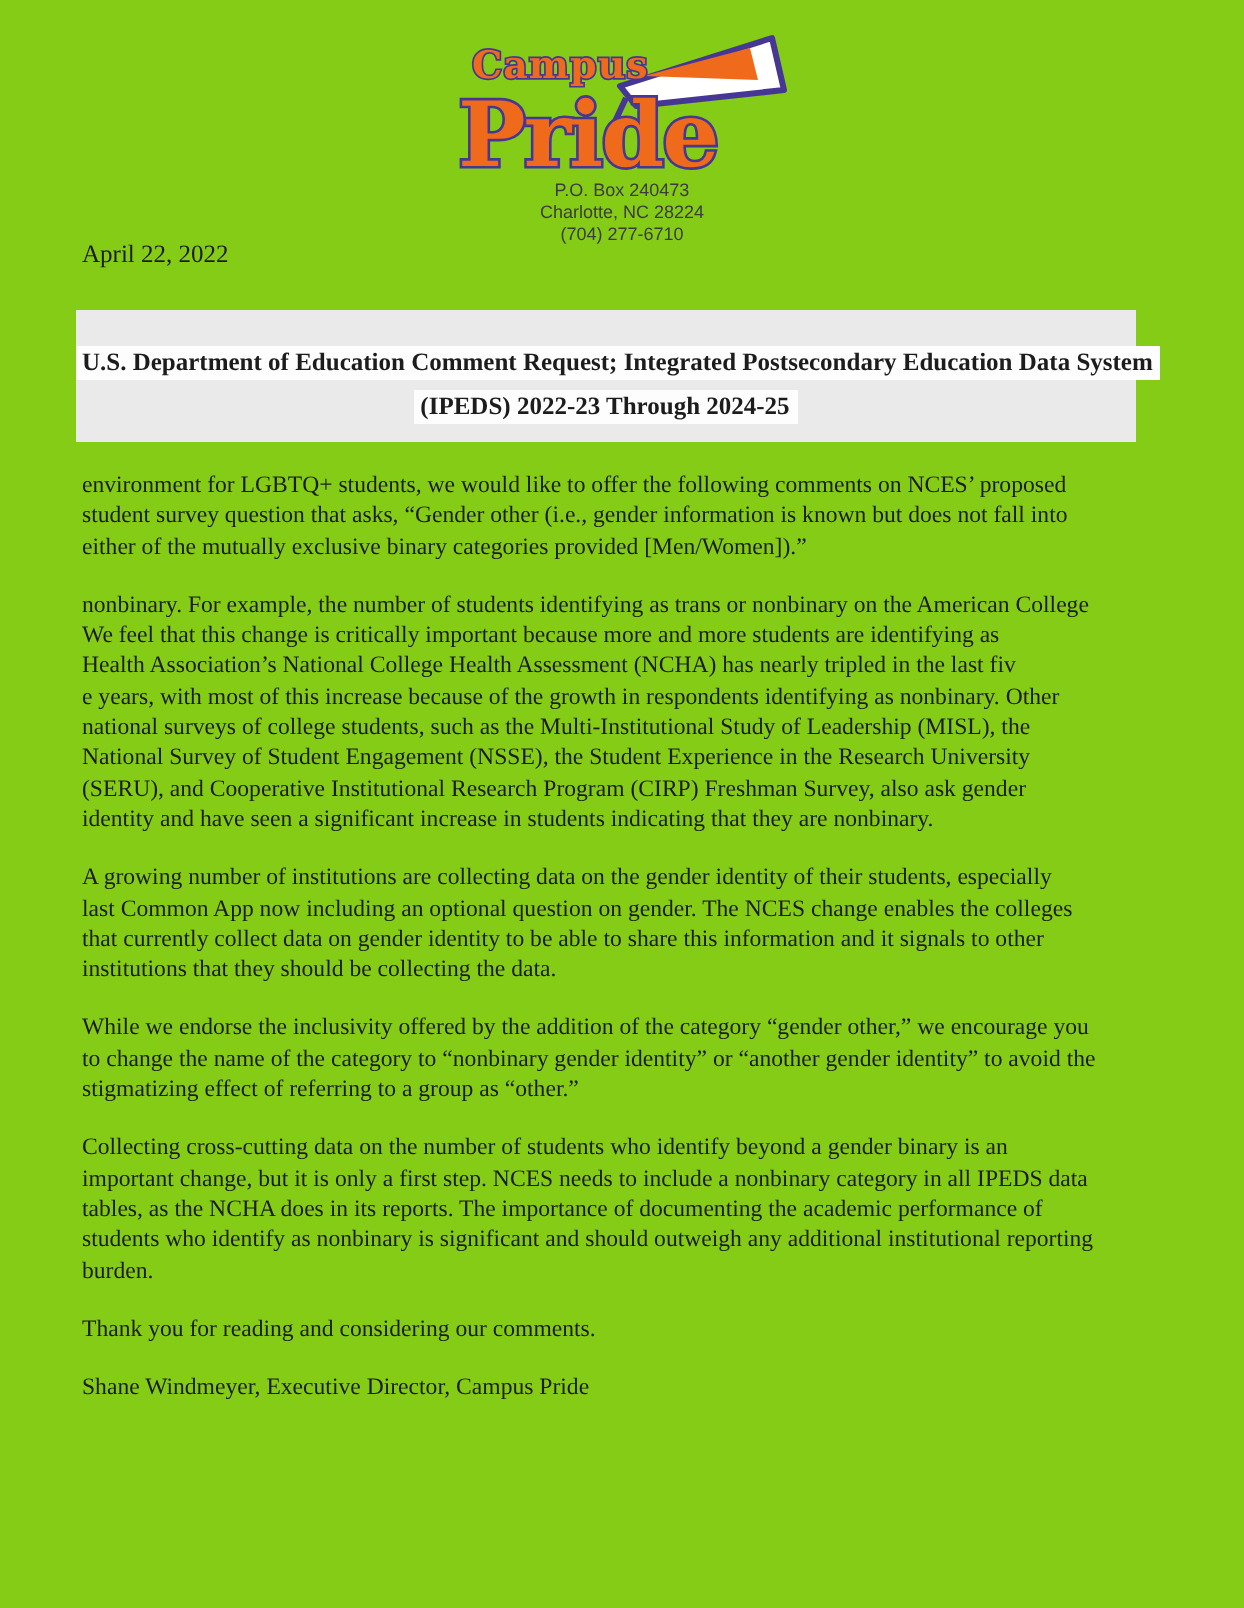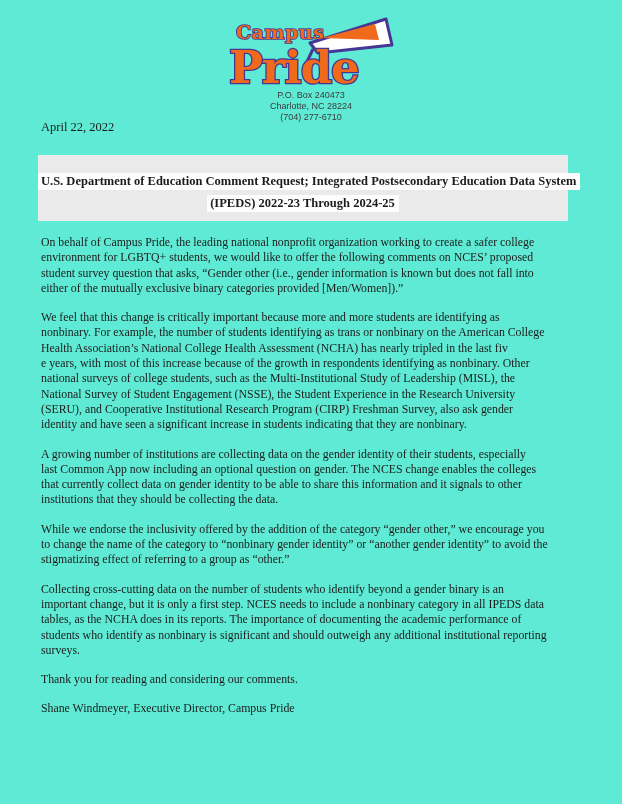--- a/index.html
+++ b/index.html
@@ -6,21 +6,21 @@
   body{
     background:#ffffff;
     font-family:"Liberation Serif","DejaVu Serif",serif;
     color:#1c1c1c;
     -webkit-font-smoothing:antialiased;
   }
   .page{
     position:relative;
     width:622px;
     height:804px;
-    background:#5eead4;
+    background:#84cc16;
     overflow:hidden;
   }
   
   .letterhead{
     padding-top:12px;
     text-align:center;
   }
   .logo-svg{display:block;margin:0 auto;}
   .address{
     font-family:"Liberation Sans","DejaVu Sans",sans-serif;
@@ -106,28 +106,27 @@
 
     <div class="date-line">April 22, 2022</div>
 
     <div class="subject-band">
         <div class="line"><span>U.S. Department of Education Comment Request; Integrated Postsecondary Education Data System</span></div>
         <div class="line"><span>(IPEDS) 2022-23 Through 2024-25</span></div>
       </div>
 
     <div class="letter-text">
       <div class="para">
-          <div class="line"><span>On behalf of Campus Pride, the leading national nonprofit organization working to create a safer college</span></div>
           <div class="line"><span>environment for LGBTQ+ students, we would like to offer the following comments on NCES’ proposed</span></div>
           <div class="line"><span>student survey question that asks, “Gender other (i.e., gender information is known but does not fall into</span></div>
           <div class="line"><span>either of the mutually exclusive binary categories provided [Men/Women]).”</span></div>
         </div>
       <div class="para">
+          <div class="line"><span>nonbinary. For example, the number of students identifying as trans or nonbinary on the American College</span></div>
           <div class="line"><span>We feel that this change is critically important because more and more students are identifying as</span></div>
-          <div class="line"><span>nonbinary. For example, the number of students identifying as trans or nonbinary on the American College</span></div>
           <div class="line"><span>Health Association’s National College Health Assessment (NCHA) has nearly tripled in the last fiv</span></div>
           <div class="line"><span>e years, with most of this increase because of the growth in respondents identifying as nonbinary. Other</span></div>
           <div class="line"><span>national surveys of college students, such as the Multi-Institutional Study of Leadership (MISL), the</span></div>
           <div class="line"><span>National Survey of Student Engagement (NSSE), the Student Experience in the Research University</span></div>
           <div class="line"><span>(SERU), and Cooperative Institutional Research Program (CIRP) Freshman Survey, also ask gender</span></div>
           <div class="line"><span>identity and have seen a significant increase in students indicating that they are nonbinary.</span></div>
         </div>
       <div class="para">
           <div class="line"><span>A growing number of institutions are collecting data on the gender identity of their students, especially</span></div>
           <div class="line"><span>last Common App now including an optional question on gender. The NCES change enables the colleges</span></div>
@@ -137,21 +136,21 @@
       <div class="para">
           <div class="line"><span>While we endorse the inclusivity offered by the addition of the category “gender other,” we encourage you</span></div>
           <div class="line"><span>to change the name of the category to “nonbinary gender identity” or “another gender identity” to avoid the</span></div>
           <div class="line"><span>stigmatizing effect of referring to a group as “other.”</span></div>
         </div>
       <div class="para">
           <div class="line"><span>Collecting cross-cutting data on the number of students who identify beyond a gender binary is an</span></div>
           <div class="line"><span>important change, but it is only a first step. NCES needs to include a nonbinary category in all IPEDS data</span></div>
           <div class="line"><span>tables, as the NCHA does in its reports. The importance of documenting the academic performance of</span></div>
           <div class="line"><span>students who identify as nonbinary is significant and should outweigh any additional institutional reporting</span></div>
-          <div class="line"><span>surveys.</span></div>
+          <div class="line"><span>burden.</span></div>
         </div>
       <div class="para">
           <div class="line"><span>Thank you for reading and considering our comments.</span></div>
         </div>
 
       <div class="closing-block">
           <div class="line"><span>Shane Windmeyer, Executive Director, Campus Pride</span></div>
         </div>
     </div>
 

